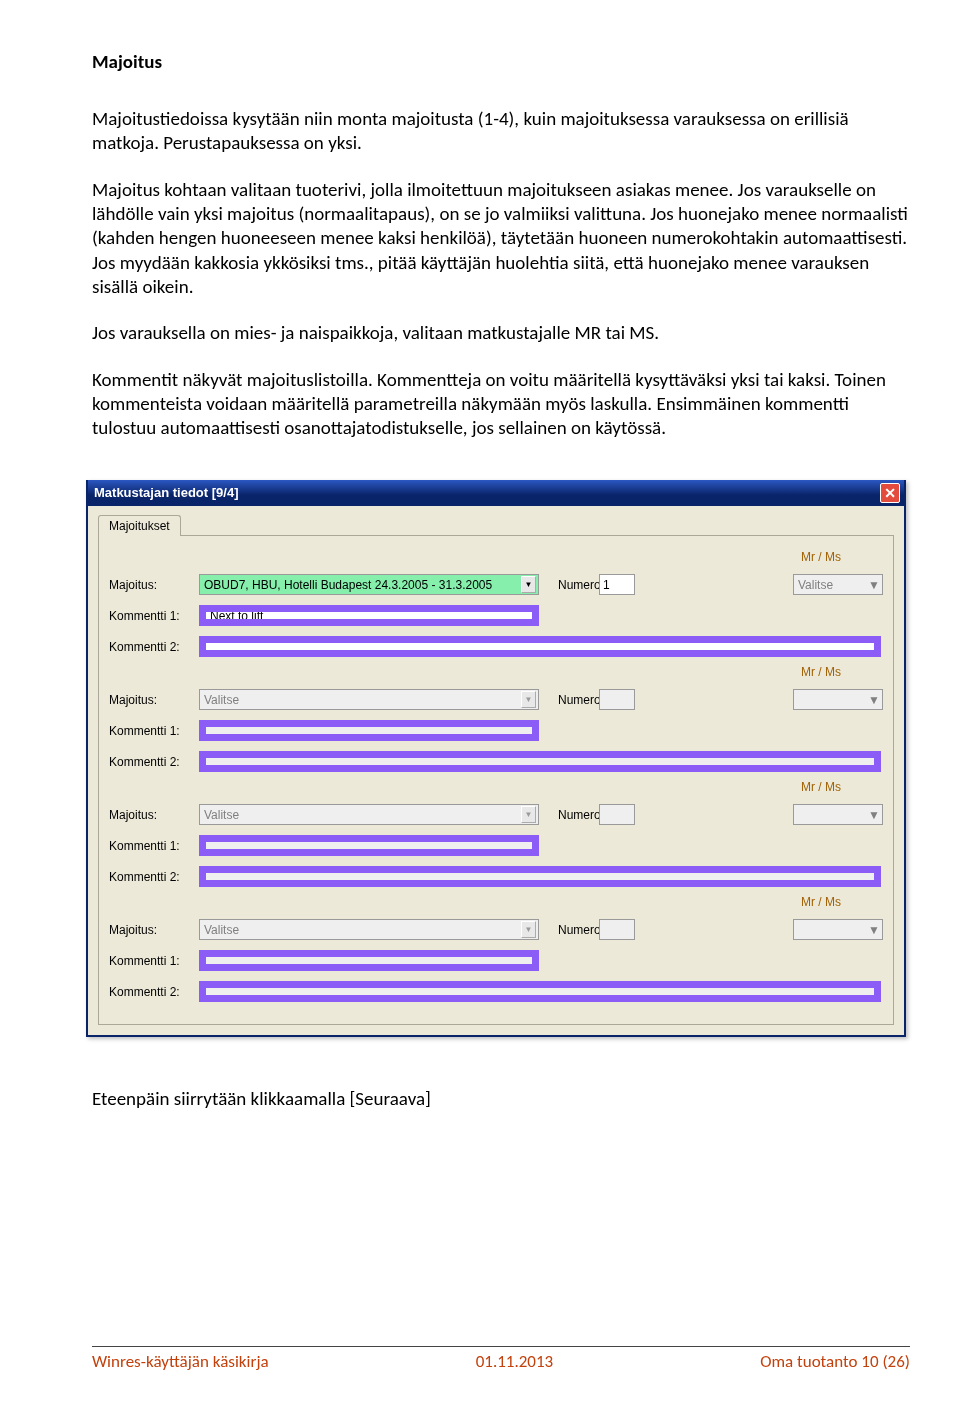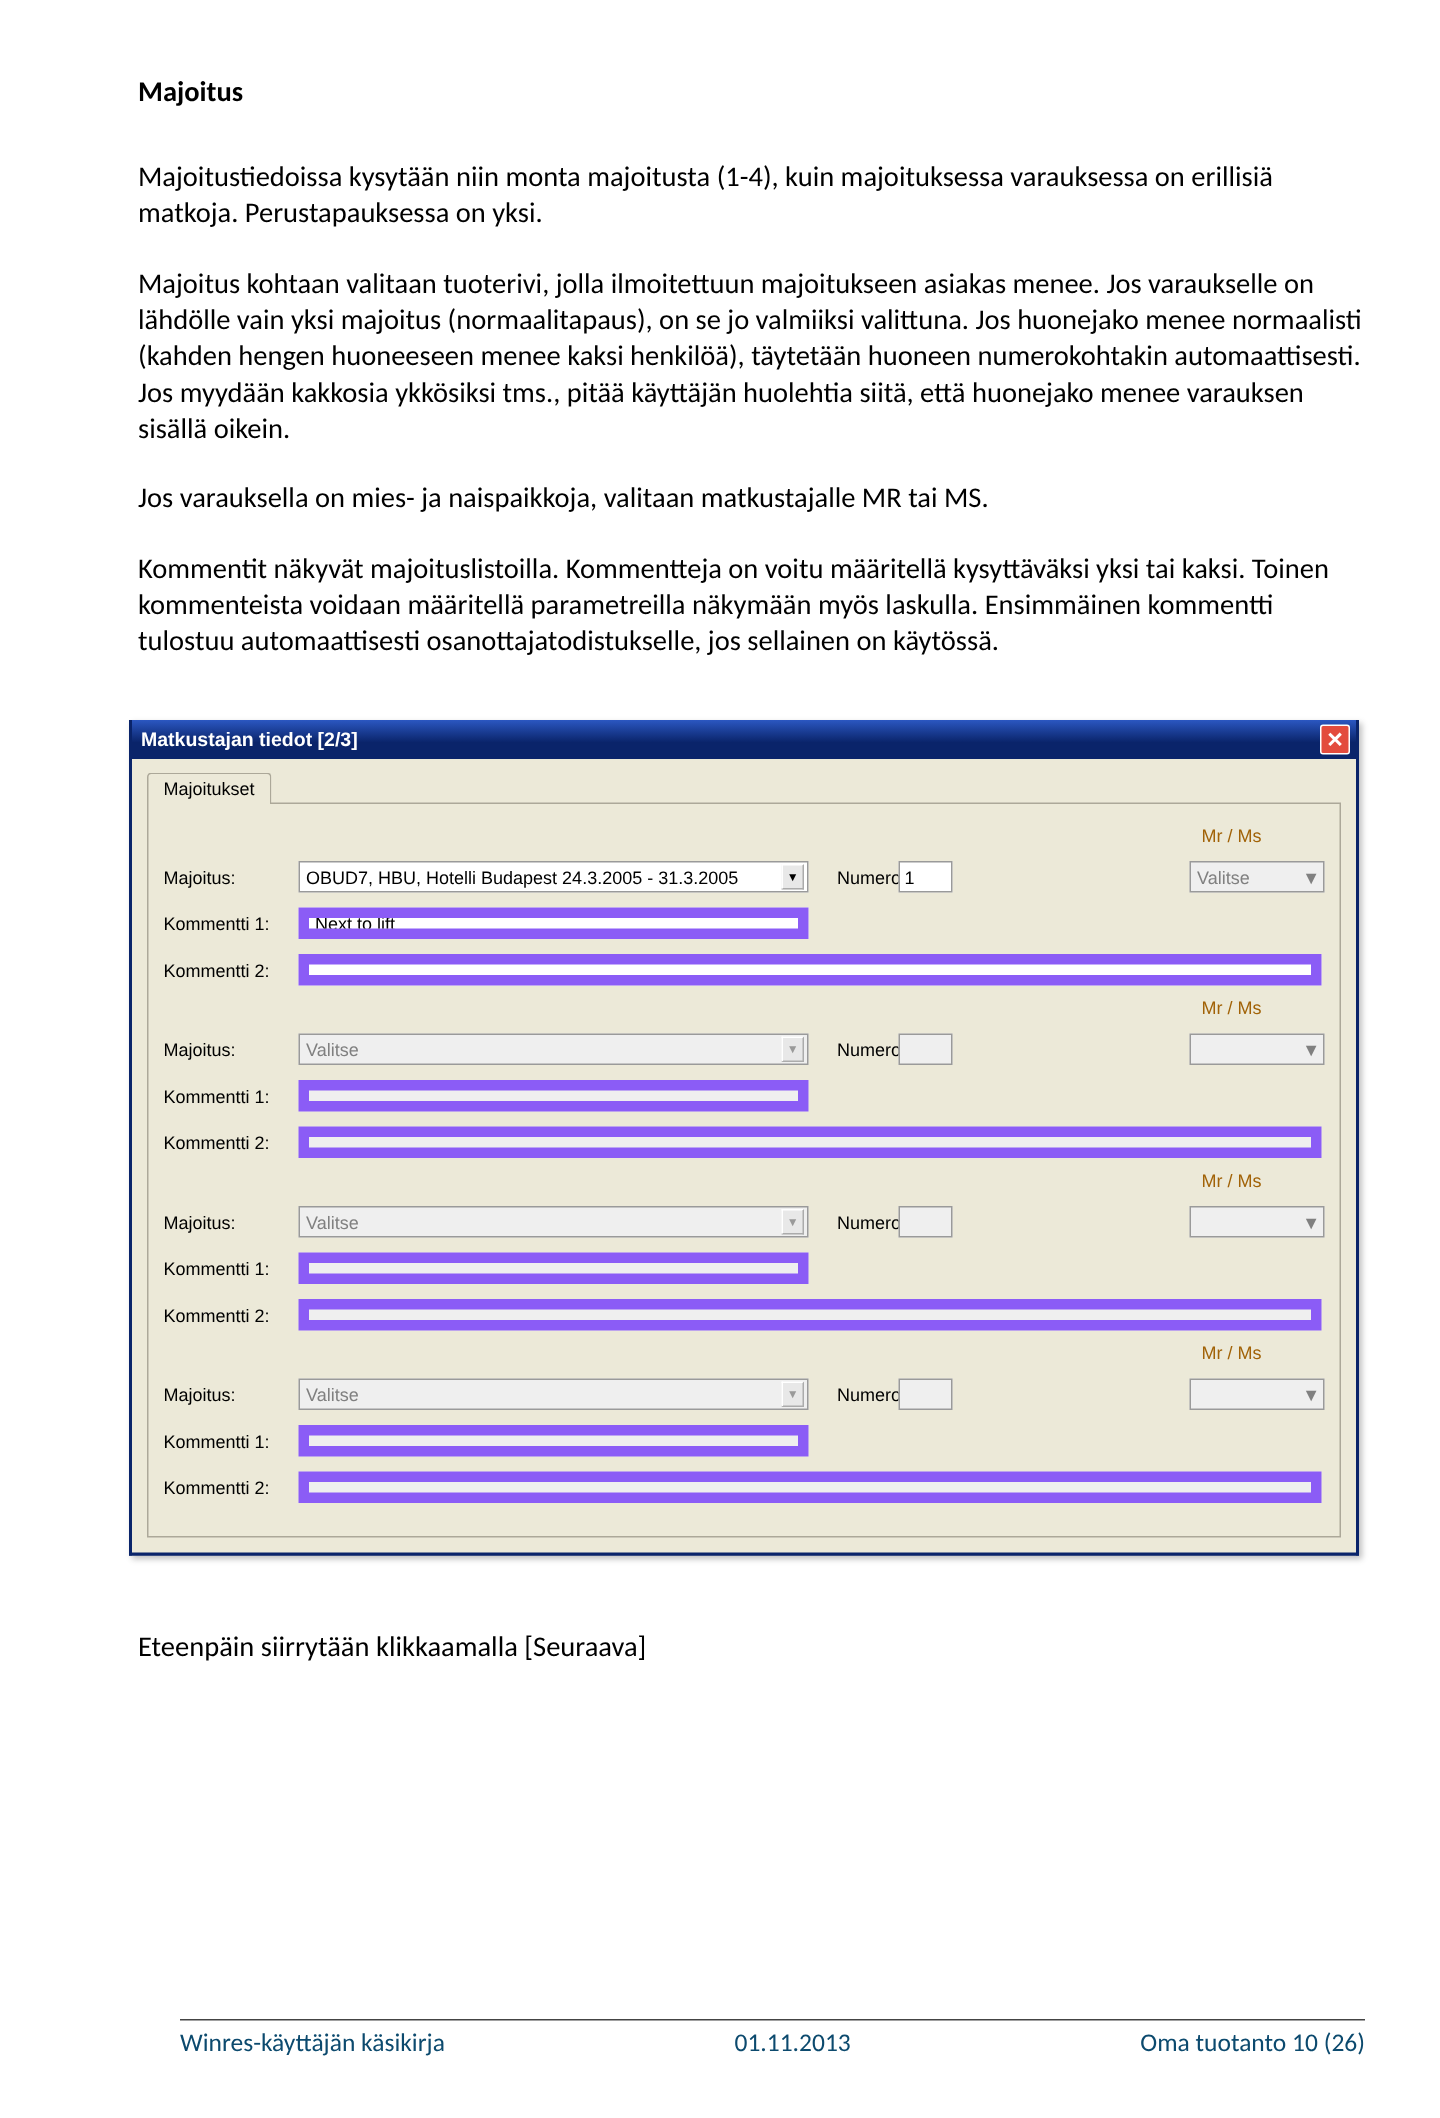--- a/index.html
+++ b/index.html
@@ -72,21 +72,21 @@
   }
   .group { margin-bottom: 8px; }
   .mrms-row { text-align: right; padding-right: 42px; font-size: 12px; color: #a16207; margin-top: 6px; }
   .row { display: flex; align-items: center; margin-top: 10px; }
   .lbl { width: 90px; font-size: 12px; }
   .numlbl { width: 60px; font-size: 12px; text-align: right; padding-right: 6px; padding-left: 19px;}
   .sel {
     flex: 0 0 340px;
     height: 21px;
     border: 1px solid #9a9a9a;
-    background: #ffffff;
+    background: #86efac;
     display: flex; align-items: center; justify-content: space-between;
     padding: 0 2px 0 4px;
     font-size: 12px;
   }
   .sel.disabled { background: #efefef; color: #808080; }
   .sel .arrow {
     width: 15px; height: 17px;
     background: #e8e8e8;
     border: 1px outset #fff;
     display: flex; align-items: center; justify-content: center;
@@ -142,36 +142,35 @@
   .footer {
     position: absolute;
     left: 92px;
     right: 50px;
     bottom: 40px;
     border-top: 1px solid #444;
     padding-top: 4px;
     display: flex;
     justify-content: space-between;
     font-size: 17px;
-    color: #0c4a6e;
-    margin-left: 28px;
+    color: #c2410c;
   }
 </style>
 </head>
 <body>
 
 <div class="heading">Majoitus</div>
 <p class="para">Majoitustiedoissa kysytään niin monta majoitusta (1-4), kuin majoituksessa varauksessa on erillisiä matkoja. Perustapauksessa on yksi.</p>
 <p class="para">Majoitus kohtaan valitaan tuoterivi, jolla ilmoitettuun majoitukseen asiakas menee. Jos varaukselle on lähdölle vain yksi majoitus (normaalitapaus), on se jo valmiiksi valittuna. Jos huonejako menee normaalisti (kahden hengen huoneeseen menee kaksi henkilöä), täytetään huoneen numerokohtakin automaattisesti. Jos myydään kakkosia ykkösiksi tms., pitää käyttäjän huolehtia siitä, että huonejako menee varauksen sisällä oikein.</p>
 <p class="para">Jos varauksella on mies- ja naispaikkoja, valitaan matkustajalle MR tai MS.</p>
 <p class="para after-text">Kommentit näkyvät majoituslistoilla. Kommentteja on voitu määritellä kysyttäväksi yksi tai kaksi. Toinen kommenteista voidaan määritellä parametreilla näkymään myös laskulla. Ensimmäinen kommentti tulostuu automaattisesti osanottajatodistukselle, jos sellainen on käytössä.</p>
 
 <div class="dialog">
   <div class="titlebar">
-    <span>Matkustajan tiedot [2/3]</span>
+    <span>Matkustajan tiedot [9/4]</span>
     <div class="close-btn">
       <span>✕</span>
     </div>
   </div>
   <div class="dialog-body">
     <div class="tab">Majoitukset</div>
     <div class="panel">
 
       <div class="group">
         <div class="mrms-row">Mr / Ms</div>

